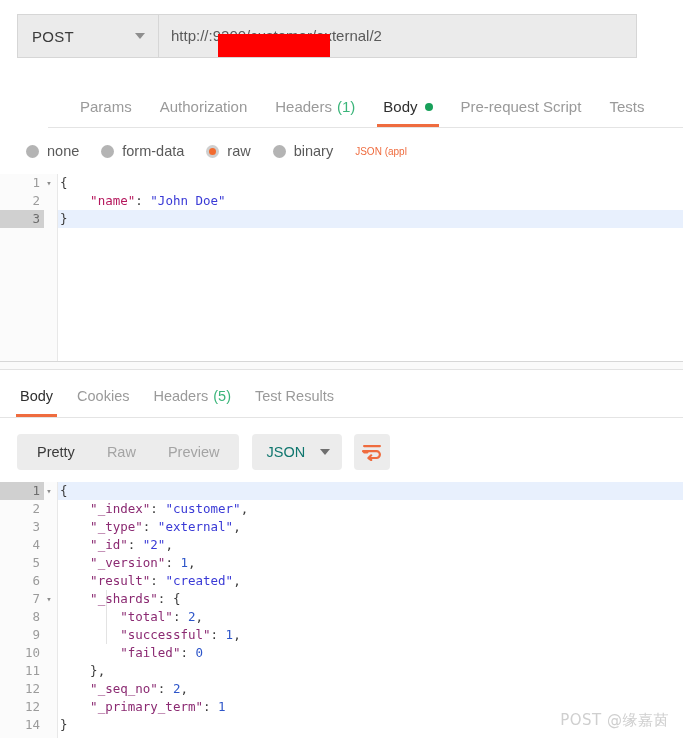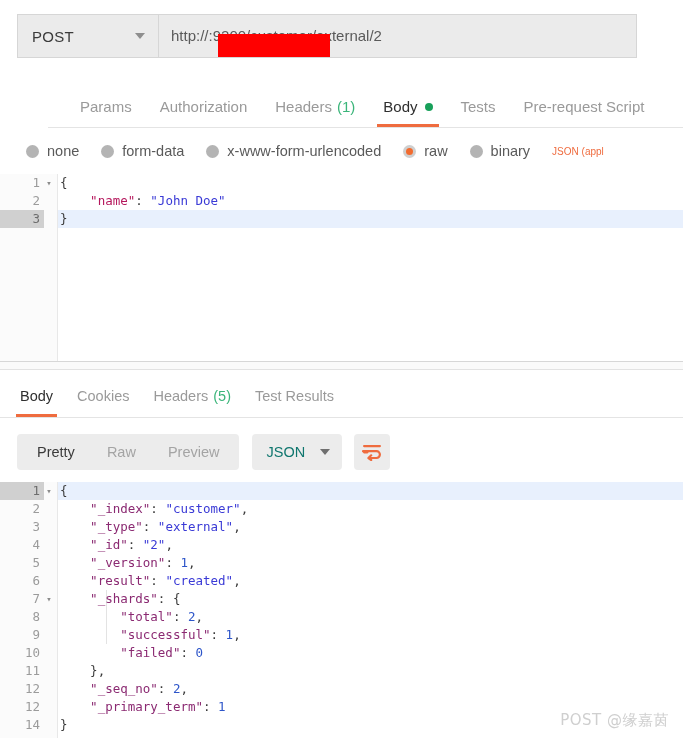--- a/index.html
+++ b/index.html
@@ -307,45 +307,41 @@
       <span>Headers</span>
       <span class="tab-count">(1)</span>
     </div>
 
     <div class="tab active">
       <span>Body</span>
       <span class="tab-dot"></span>
     </div>
 
     <div class="tab">
+      <span>Pre-request Script</span>
+    </div>
+
+    <div class="tab">
       <span>Tests</span>
-    </div>
-
-    <div class="tab">
-      <span>Pre-request Script</span>
     </div>
 
   </div>
 
   <div class="bodytype-row">
 
     <div class="radio-item">
       <span class="radio-dot"></span>
       <span>none</span>
     </div>
 
     <div class="radio-item">
       <span class="radio-dot"></span>
       <span>form-data</span>
     </div>
 
-    <div class="radio-item">
-      <span class="radio-dot"></span>
-      <span>x-www-form-urlencoded</span>
-    </div>
 
     <div class="radio-item checked">
       <span class="radio-dot"></span>
       <span>raw</span>
     </div>
 
     <div class="radio-item">
       <span class="radio-dot"></span>
       <span>binary</span>
     </div>

